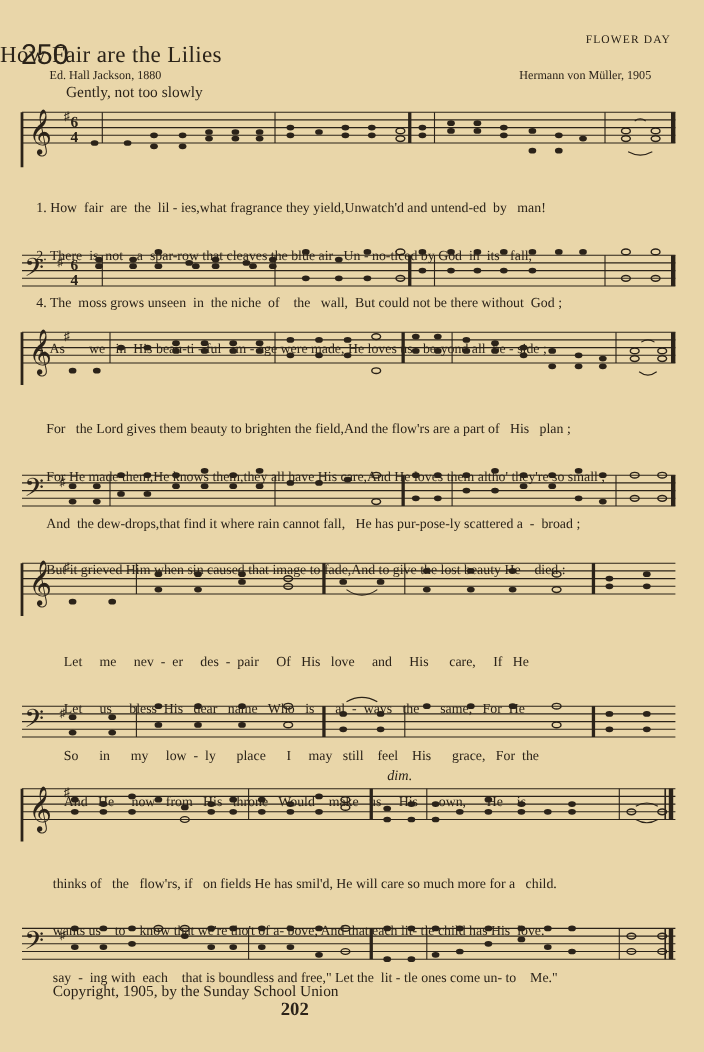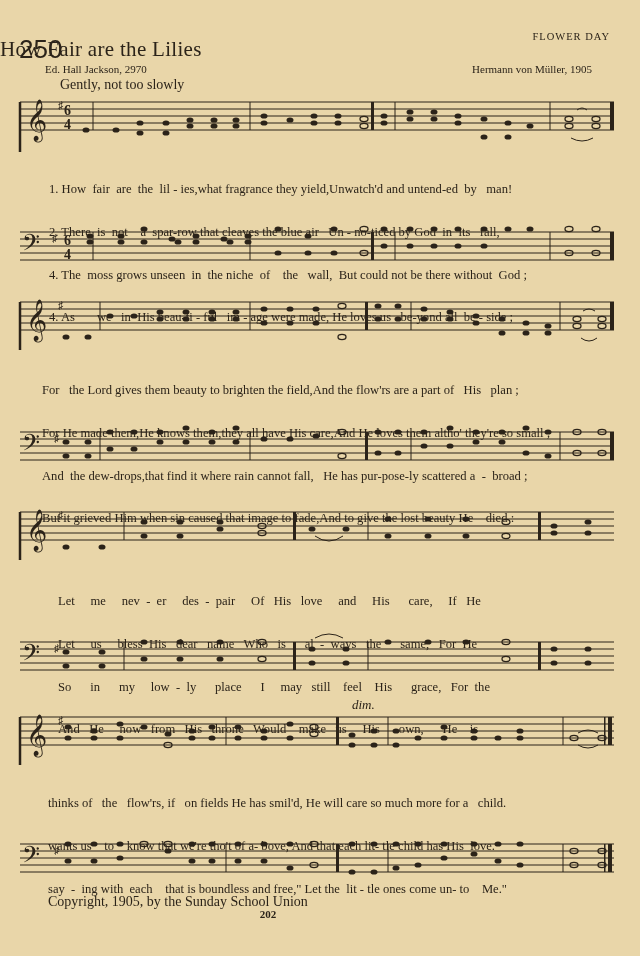--- a/index.html
+++ b/index.html
@@ -11,29 +11,29 @@
   .section{right:30px;top:31px;font-size:10.5px;letter-spacing:1px;font-weight:normal;}
   .author{left:45px;top:63px;font-size:11px;}
   .composer{right:48px;top:63px;font-size:11px;}
   .tempo{left:60px;top:77px;font-size:14px;}
   .dim{left:352px;top:697px;font-size:13px;font-style:italic;}
   .staff{position:absolute;}
   .staff svg{display:block;}
   .lyrics{position:absolute;font-size:12.6px;line-height:14.2px;white-space:pre;}
   .lyric-line{display:block;}
   .copyright{left:48px;top:894px;font-size:14px;}
-  .pagenum{left:0;width:536px;top:908px;text-align:center;font-size:11px;font-weight:bold;}
+  .pagenum{left:0;width:536px;top:908px;text-align:center;font-size:17px;font-weight:bold;}
 </style>
 </head>
 <body>
 
 <div class="abs hnum">250</div>
 <div class="abs title">How Fair are the Lilies</div>
 <div class="abs section">FLOWER DAY</div>
-<div class="abs author">Ed. Hall Jackson, 2970</div>
+<div class="abs author">Ed. Hall Jackson, 1880</div>
 <div class="abs composer">Hermann von Müller, 1905</div>
 <div class="abs tempo">Gently, not too slowly</div>
 
 <div class="staff" style="left:18px;top:92px;">
   <svg width="600" height="60" viewBox="0 0 600 60">
     <g stroke="#2b2319" stroke-width="1">
       <line x1="2" y1="10" x2="596" y2="10"></line>
         <line x1="2" y1="17" x2="596" y2="17"></line>
       <line x1="2" y1="24" x2="596" y2="24"></line>
         <line x1="2" y1="31" x2="596" y2="31"></line>
@@ -90,21 +90,21 @@
       <ellipse cx="551" cy="27" rx="4" ry="2.6"></ellipse>
         <ellipse cx="551" cy="34" rx="4" ry="2.6"></ellipse>
       <ellipse cx="578" cy="27" rx="4" ry="2.6"></ellipse>
         <ellipse cx="578" cy="34" rx="4" ry="2.6"></ellipse>
     </g>
     <path d="M553 46 Q564 52 575 46" stroke="#2b2319" fill="none"></path>
     <path d="M559 18 Q564 14 569 18" stroke="#2b2319" fill="none"></path>
   </svg>
 </div>
 
-<div class="lyrics" style="left:33px;top:154px;margin-left:16px;">
+<div class="lyrics" style="left:33px;top:154px;">
   <span class="lyric-line">1. How  fair  are  the  lil - ies,what fragrance they yield,Unwatch'd and untend-ed  by   man!</span>
   <span class="lyric-line">2. There  is  not    a  spar-row that cleaves the blue air   Un - no-ticed by God  in  its   fall,</span>
   <span class="lyric-line">4. The  moss grows unseen  in  the niche  of    the   wall,  But could not be there without  God ;</span>
   <span class="lyric-line">4. As       we   in  His beau-ti - ful   im - age were made, He loves us   be-yond all  be - side ;</span>
 </div>
 
 <div class="staff" style="left:18px;top:222px;">
   <svg width="600" height="60" viewBox="0 0 600 60">
     <g stroke="#2b2319" stroke-width="1">
       <line x1="2" y1="10" x2="596" y2="10"></line>

